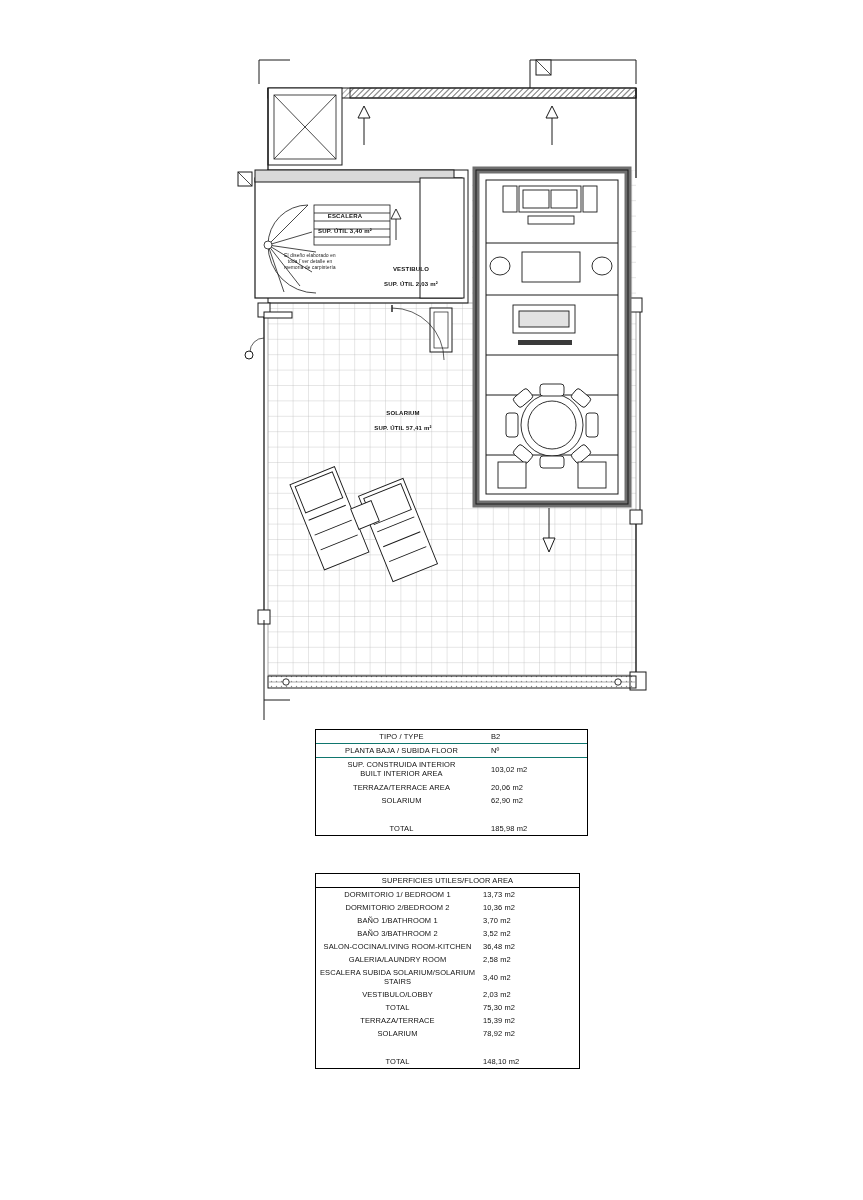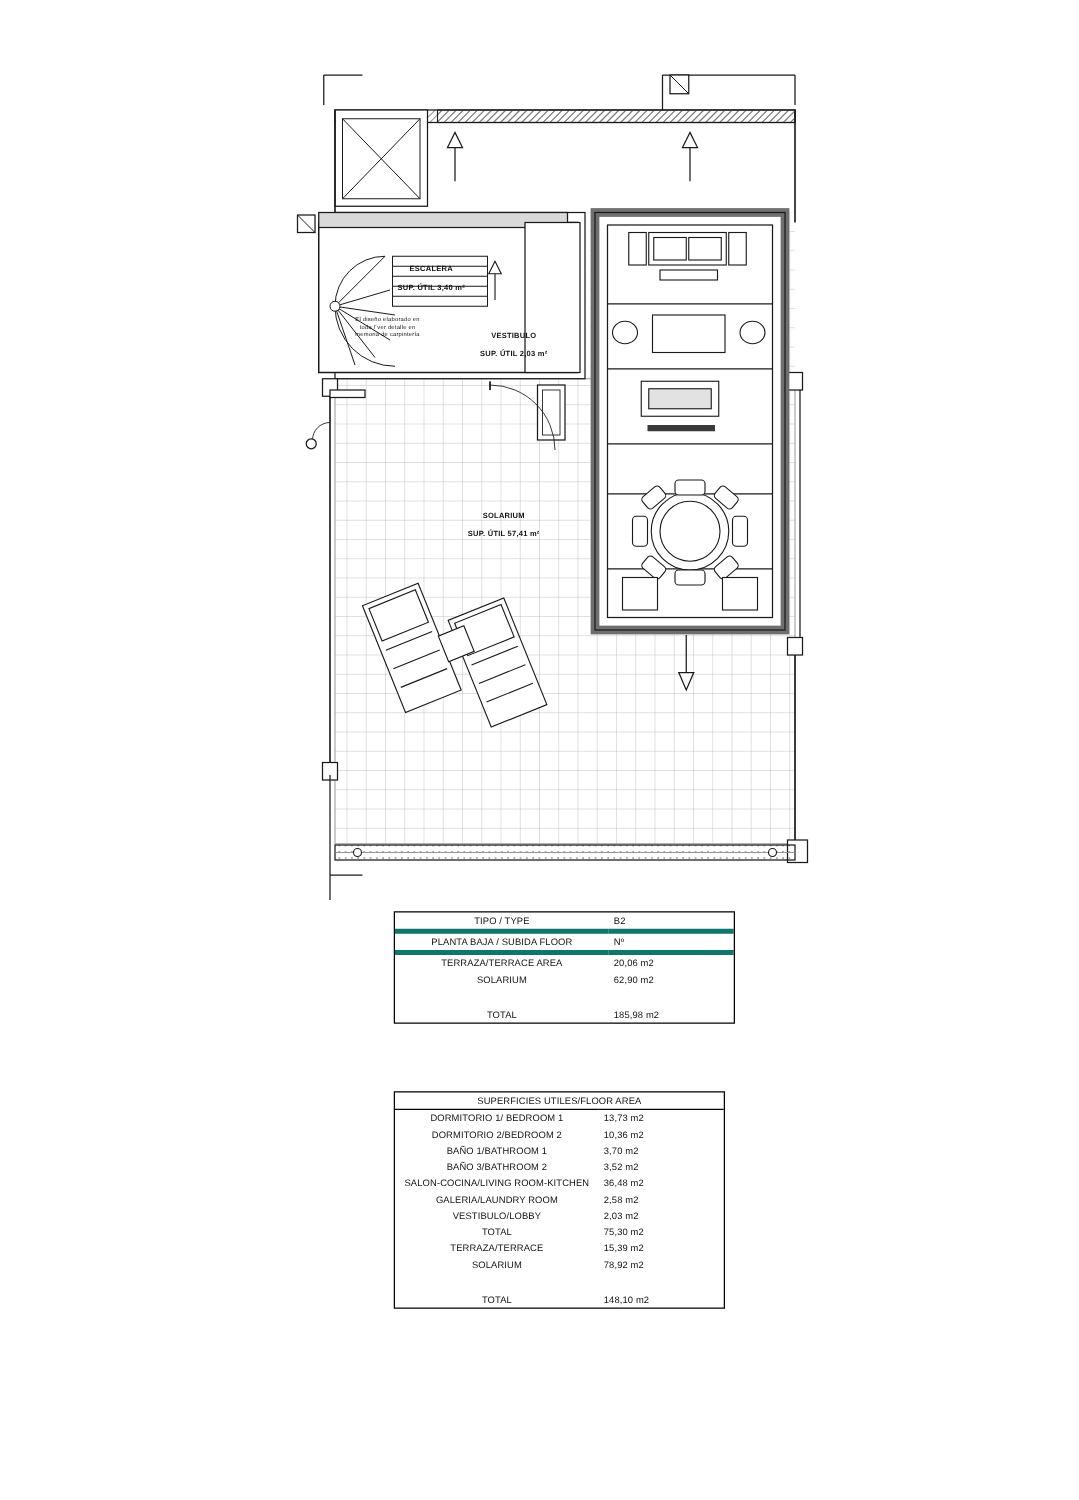--- a/index.html
+++ b/index.html
@@ -58,21 +58,21 @@
   table.spec td {
     padding: 2px 4px;
     vertical-align: middle;
     color: #111;
   }
   td.c { text-align: center; }
   td.v {
     text-align: left;
     width: 92px;
   }
-  tr.rule td { border-bottom: 4px solid #0f766e; }
+  tr.rule td { border-bottom: 1px solid #0f766e; }
   tr.head td { border-bottom: 1px solid #000; }
   .spacer td { height: 11px; }
 
   
   .t1 td.lbl { text-align: center; }
   .t1 .two-line { line-height: 1.25; }
 </style>
 </head>
 <body>
 
@@ -284,20 +284,24 @@
     <tbody id="t1-body">
         <tr class="rule">
           <td class="lbl c">TIPO / TYPE</td>
           <td class="v">B2</td>
         </tr>
         <tr class="rule">
           <td class="lbl c">PLANTA BAJA / SUBIDA FLOOR</td>
           <td class="v">Nº</td>
         </tr>
         <tr>
+          <td class="lbl c two-line">SUP. CONSTRUIDA INTERIOR<br>BUILT INTERIOR AREA</td>
+          <td class="v">103,02 m2</td>
+        </tr>
+        <tr>
           <td class="lbl c">TERRAZA/TERRACE AREA</td>
           <td class="v">20,06 m2</td>
         </tr>
         <tr>
           <td class="lbl c">SOLARIUM</td>
           <td class="v">62,90 m2</td>
         </tr>
         <tr class="spacer">
           <td class="lbl c"></td>
           <td class="v"></td>
@@ -334,20 +338,24 @@
         </tr>
         <tr>
           <td class="c">SALON-COCINA/LIVING ROOM-KITCHEN</td>
           <td class="v">36,48 m2</td>
         </tr>
         <tr>
           <td class="c">GALERIA/LAUNDRY ROOM</td>
           <td class="v">2,58 m2</td>
         </tr>
         <tr>
+          <td class="c">ESCALERA SUBIDA SOLARIUM/SOLARIUM STAIRS</td>
+          <td class="v">3,40 m2</td>
+        </tr>
+        <tr>
           <td class="c">VESTIBULO/LOBBY</td>
           <td class="v">2,03 m2</td>
         </tr>
         <tr>
           <td class="c">TOTAL</td>
           <td class="v">75,30 m2</td>
         </tr>
         <tr>
           <td class="c">TERRAZA/TERRACE</td>
           <td class="v">15,39 m2</td>

